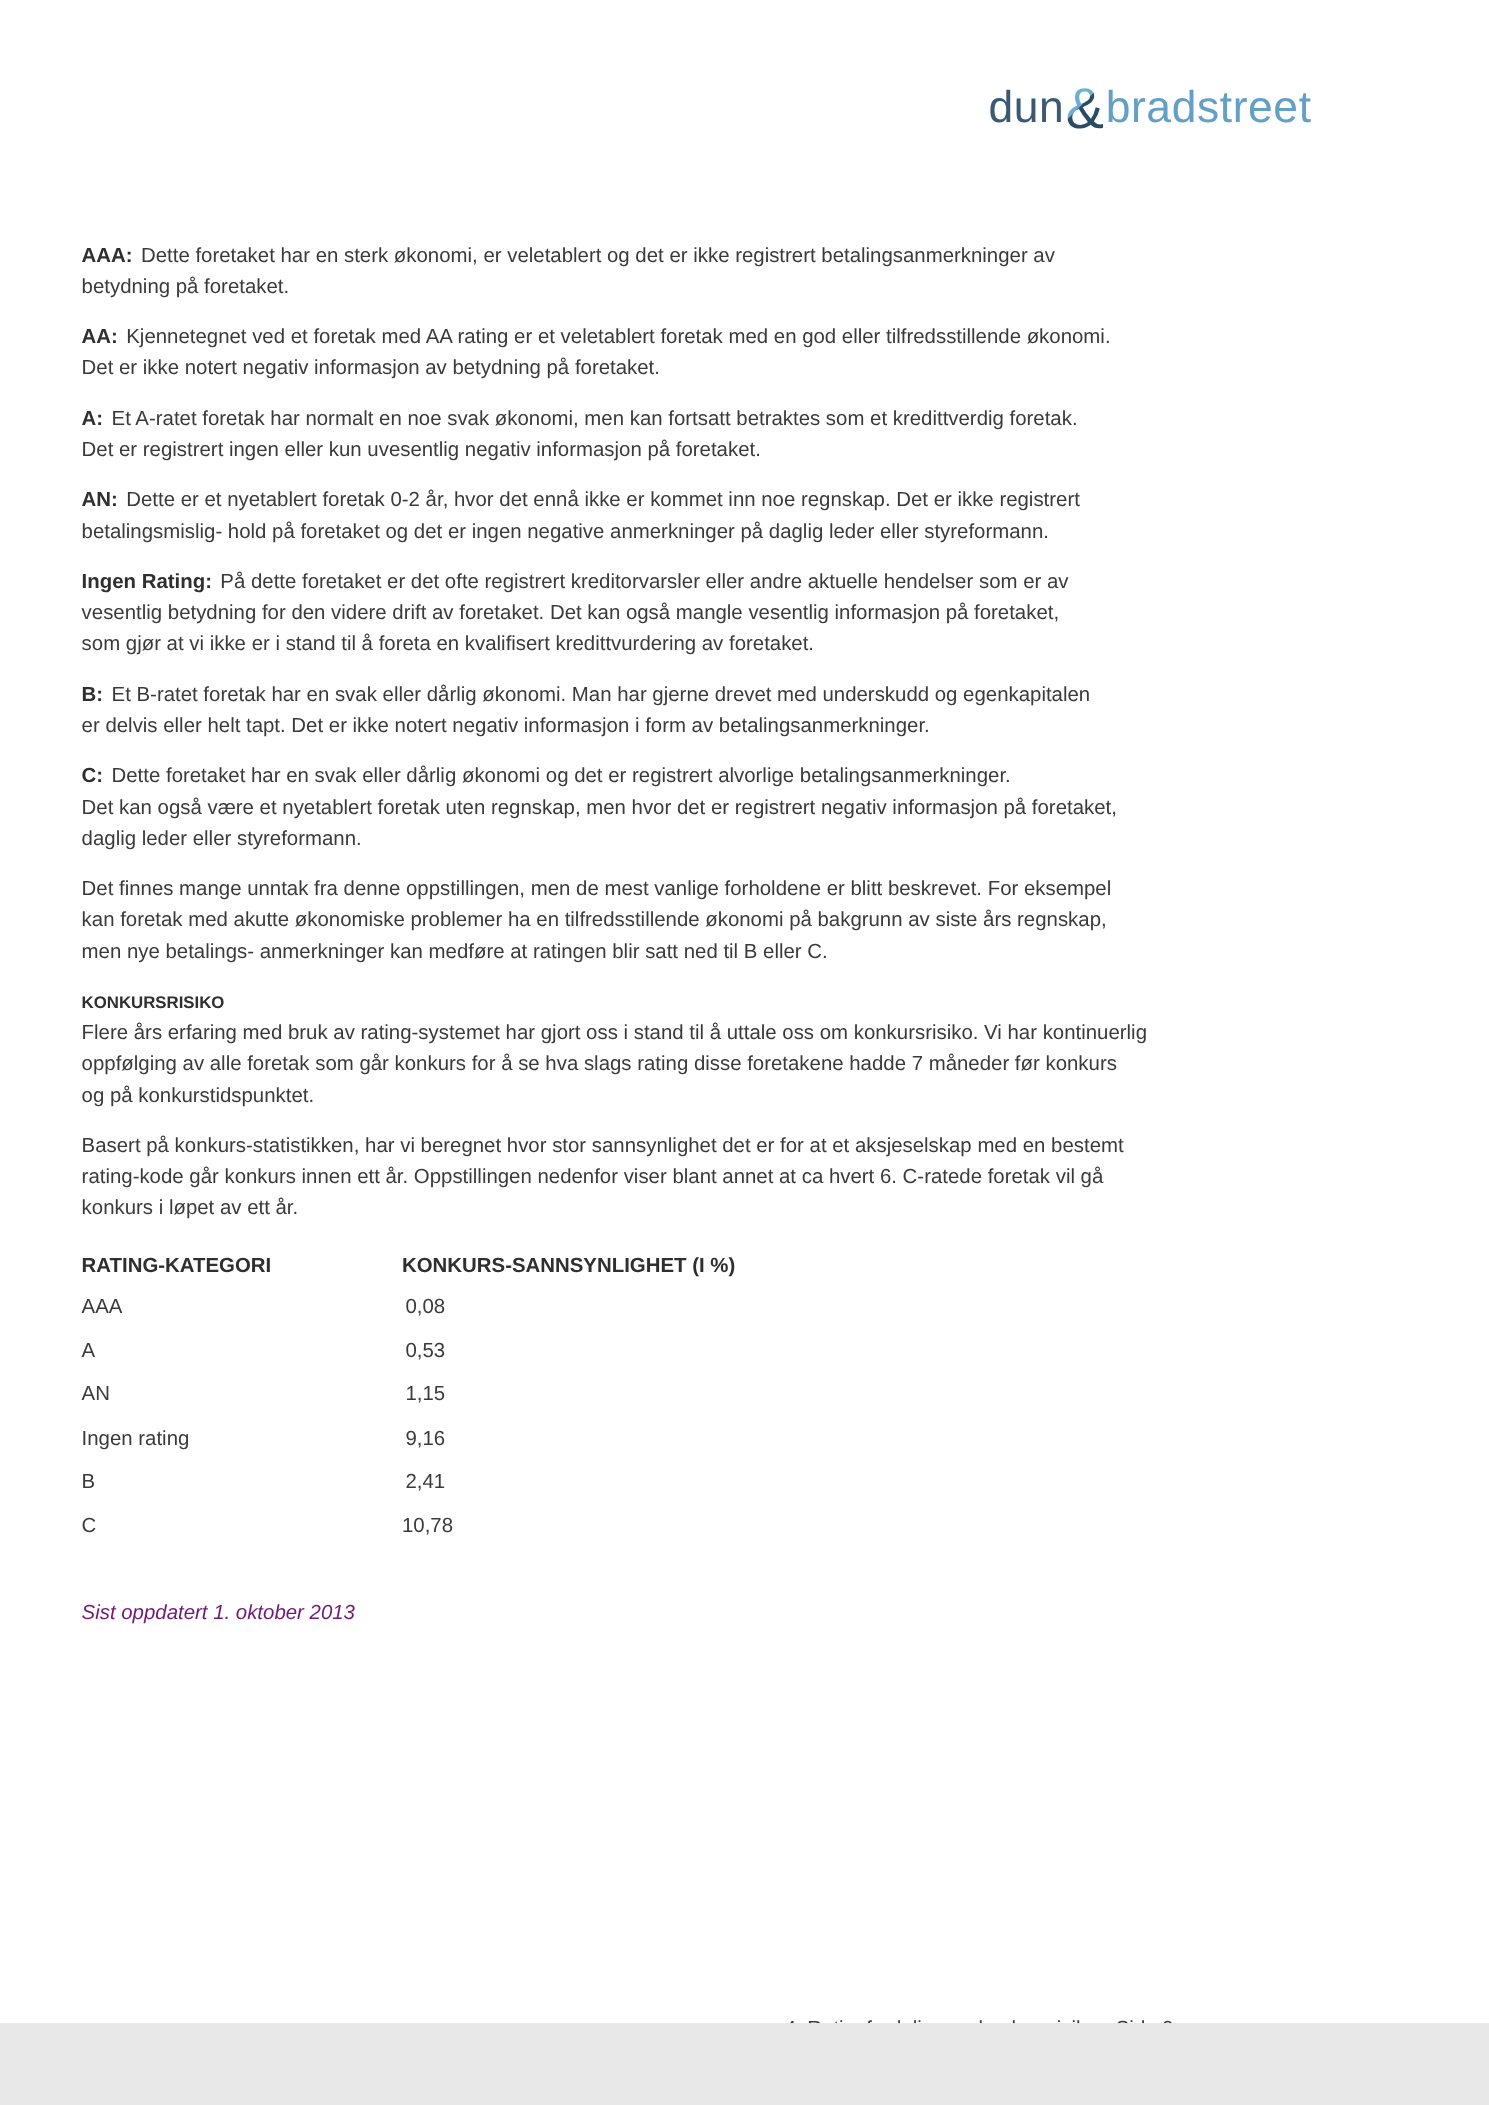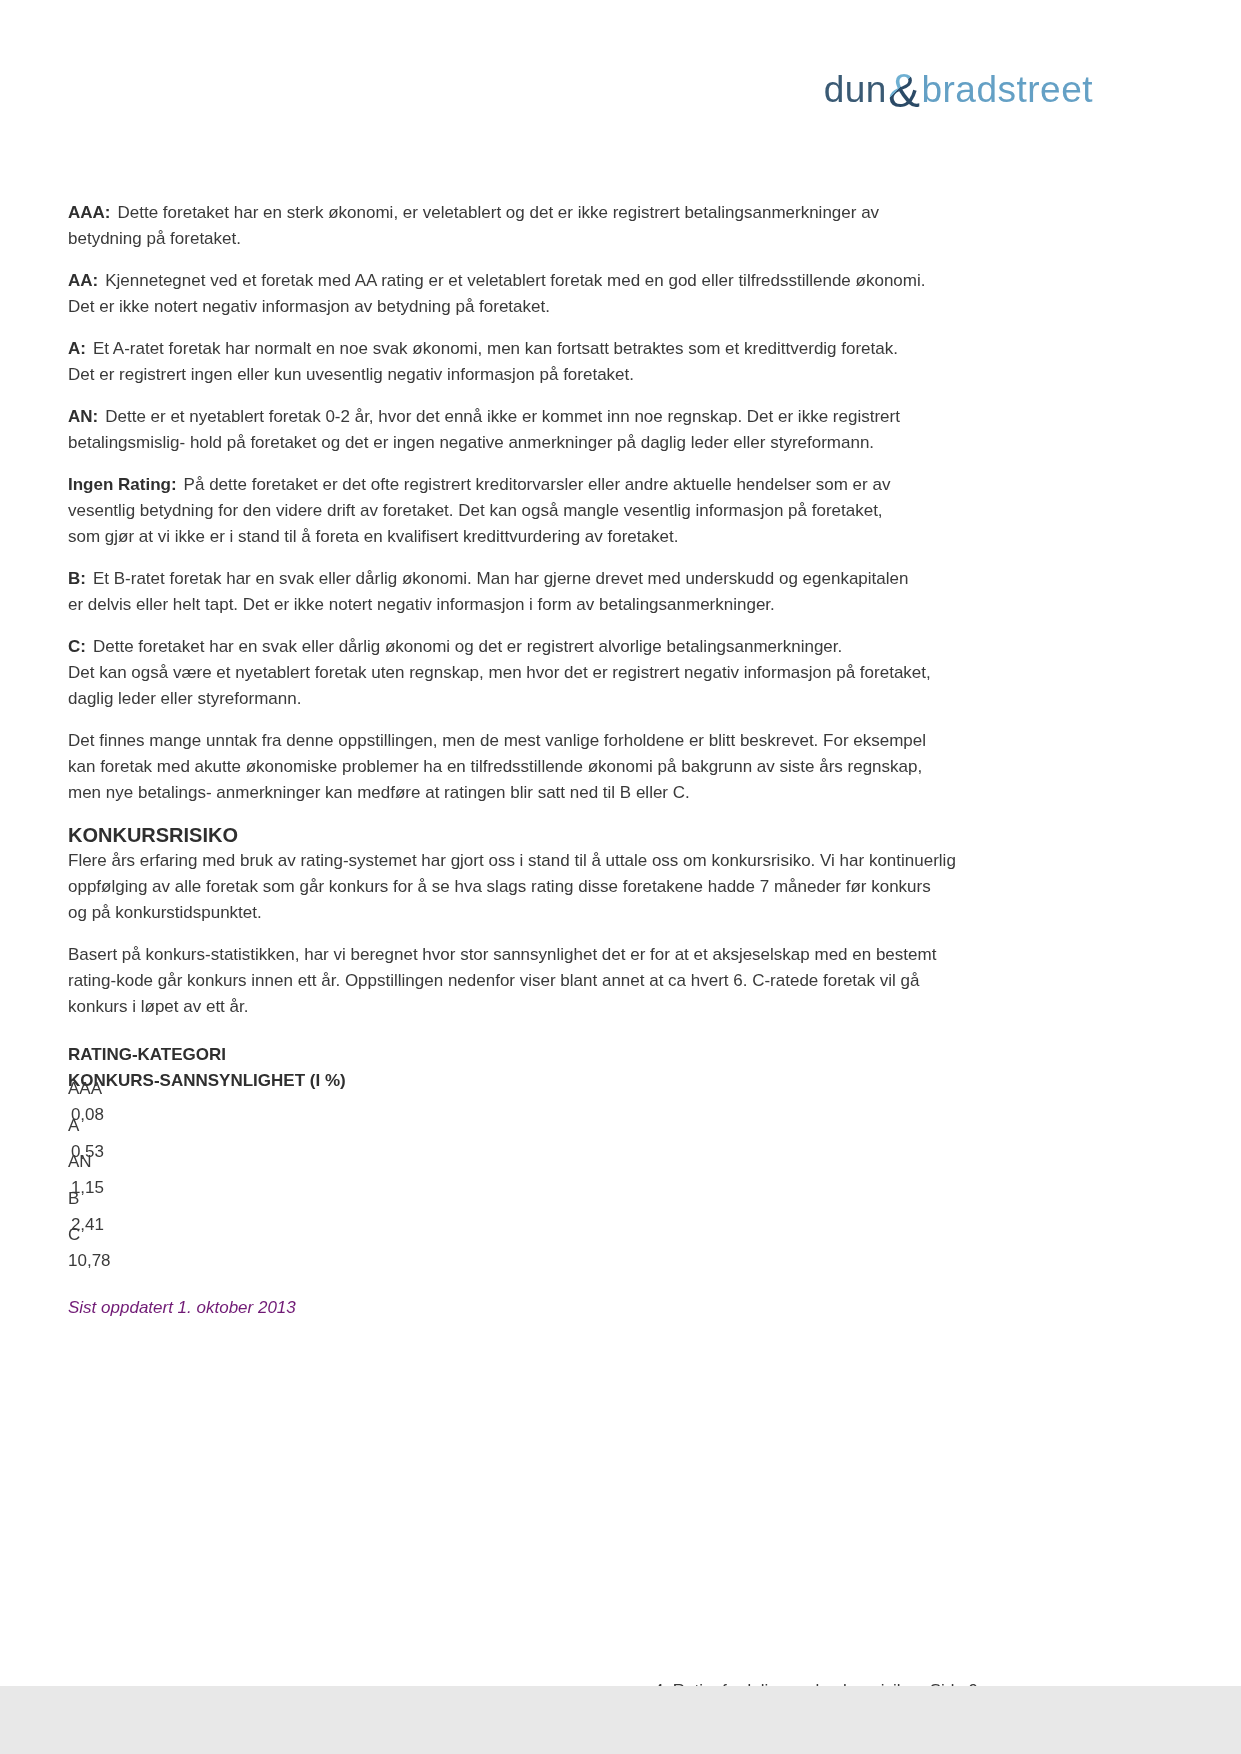--- a/index.html
+++ b/index.html
@@ -48,27 +48,27 @@
     left: 68px;
     top: 200px;
     width: 1060px;
     font-size: 17px;
     line-height: 26px;
   }
   .para { margin: 0 0 16px 0; white-space: pre-line; }
   .plabel { font-weight: bold; margin-right: 7px; color: #2f2f2f; }
   .plabel:empty { margin-right: 0; }
   .risk-heading {
-    margin: 0; font-size: 20px; line-height: 26px;
+    margin: 0; font-size: 14px; line-height: 26px;
     font-weight: bold; color: #2f2f2f;
   }
 
   
   .table { margin-top: 22px; }
-  .t-row { display: flex; align-items: flex-start; height: 36.5px; flex-direction: column; }
+  .t-row { display: flex; align-items: flex-start; height: 36.5px; }
   .t-hrow { height: 34px; }
   .t-col1 { width: 267px; }
   .t-col2 { width: 36px; text-align: right; }
   .t-col1h, .t-col2h { font-weight: bold; color: #2f2f2f; }
   .t-col1h { width: 267px; }
 
   .note {
     margin: 36px 0 0 0;
     font-style: italic;
     color: #701a75;
@@ -145,20 +145,24 @@
       </div>
       <div class="t-row">
         <div class="t-col1">A</div>
         <div class="t-col2">0,53</div>
       </div>
       <div class="t-row">
         <div class="t-col1">AN</div>
         <div class="t-col2">1,15</div>
       </div>
       <div class="t-row">
+        <div class="t-col1">Ingen rating</div>
+        <div class="t-col2">9,16</div>
+      </div>
+      <div class="t-row">
         <div class="t-col1">B</div>
         <div class="t-col2">2,41</div>
       </div>
       <div class="t-row">
         <div class="t-col1">C</div>
         <div class="t-col2">10,78</div>
       </div>
     </div>
 
     <p class="note">Sist oppdatert 1. oktober 2013</p>

